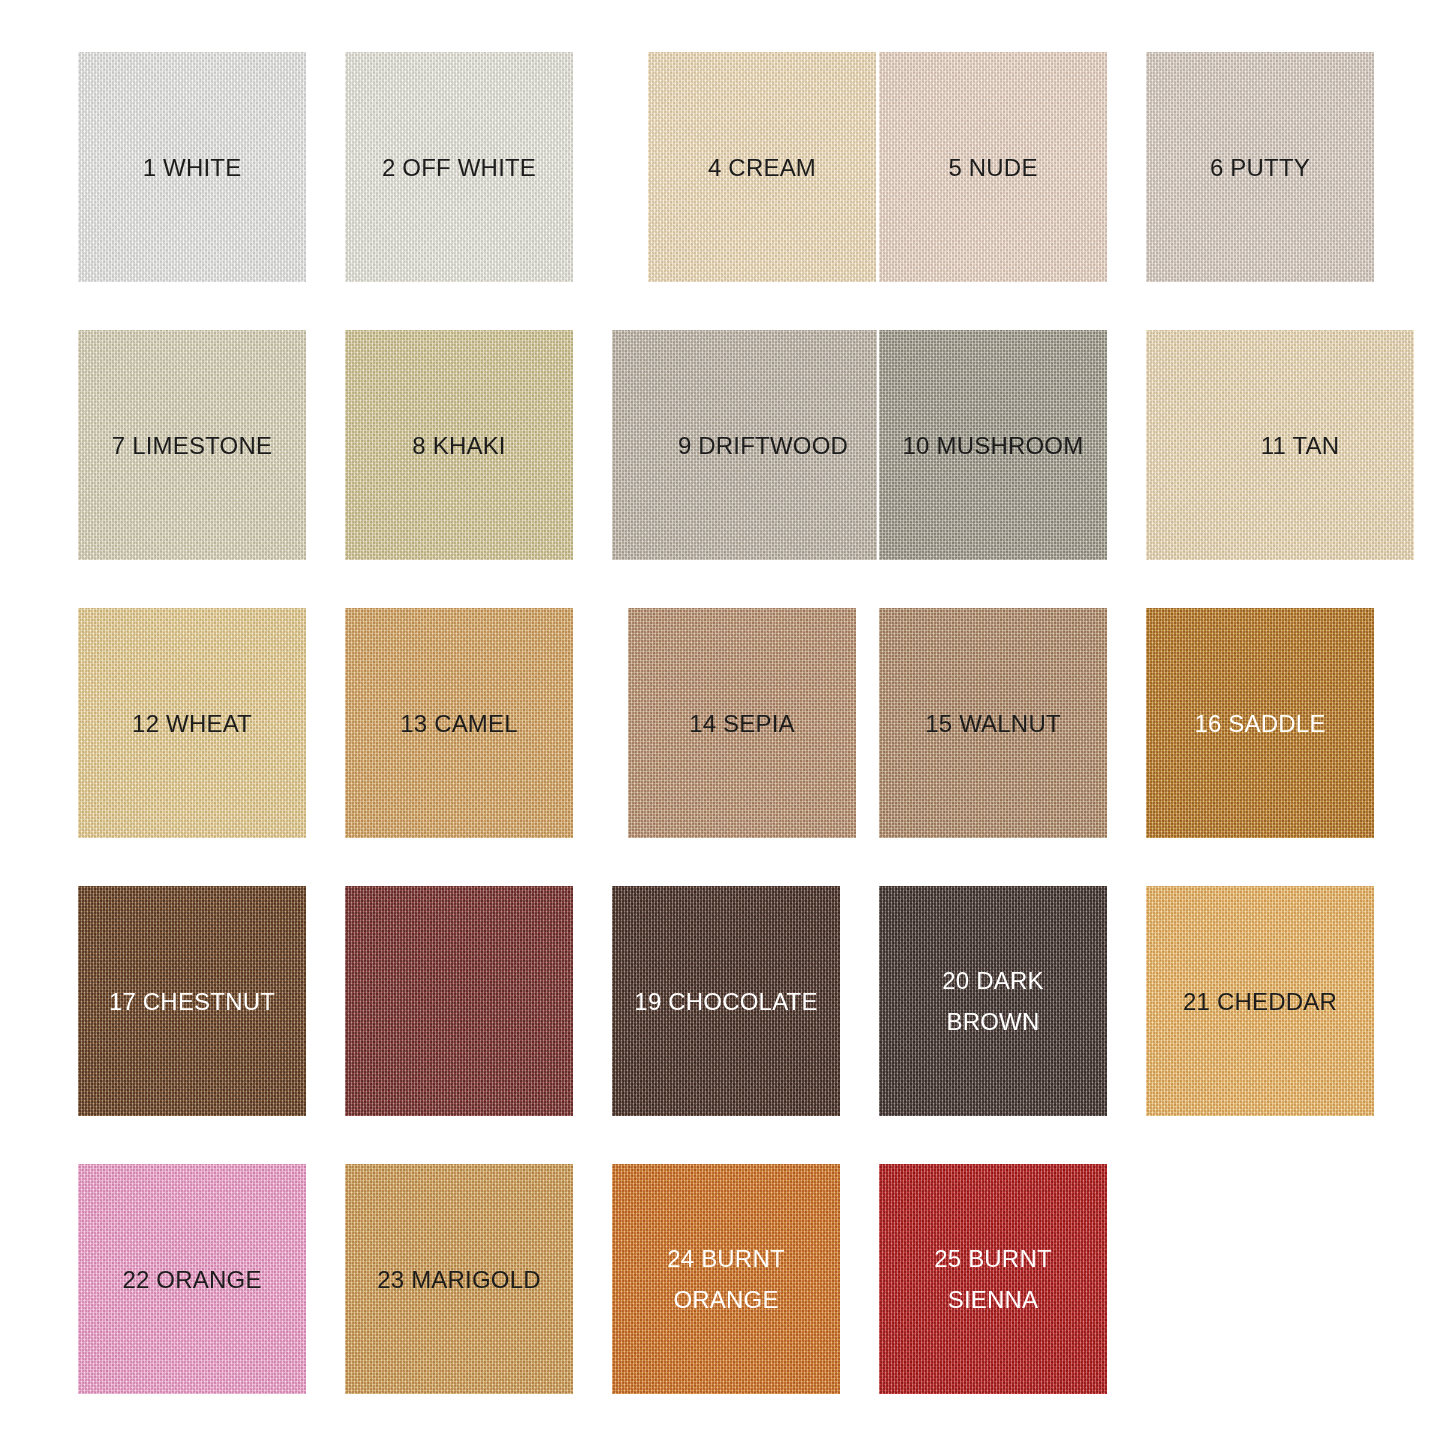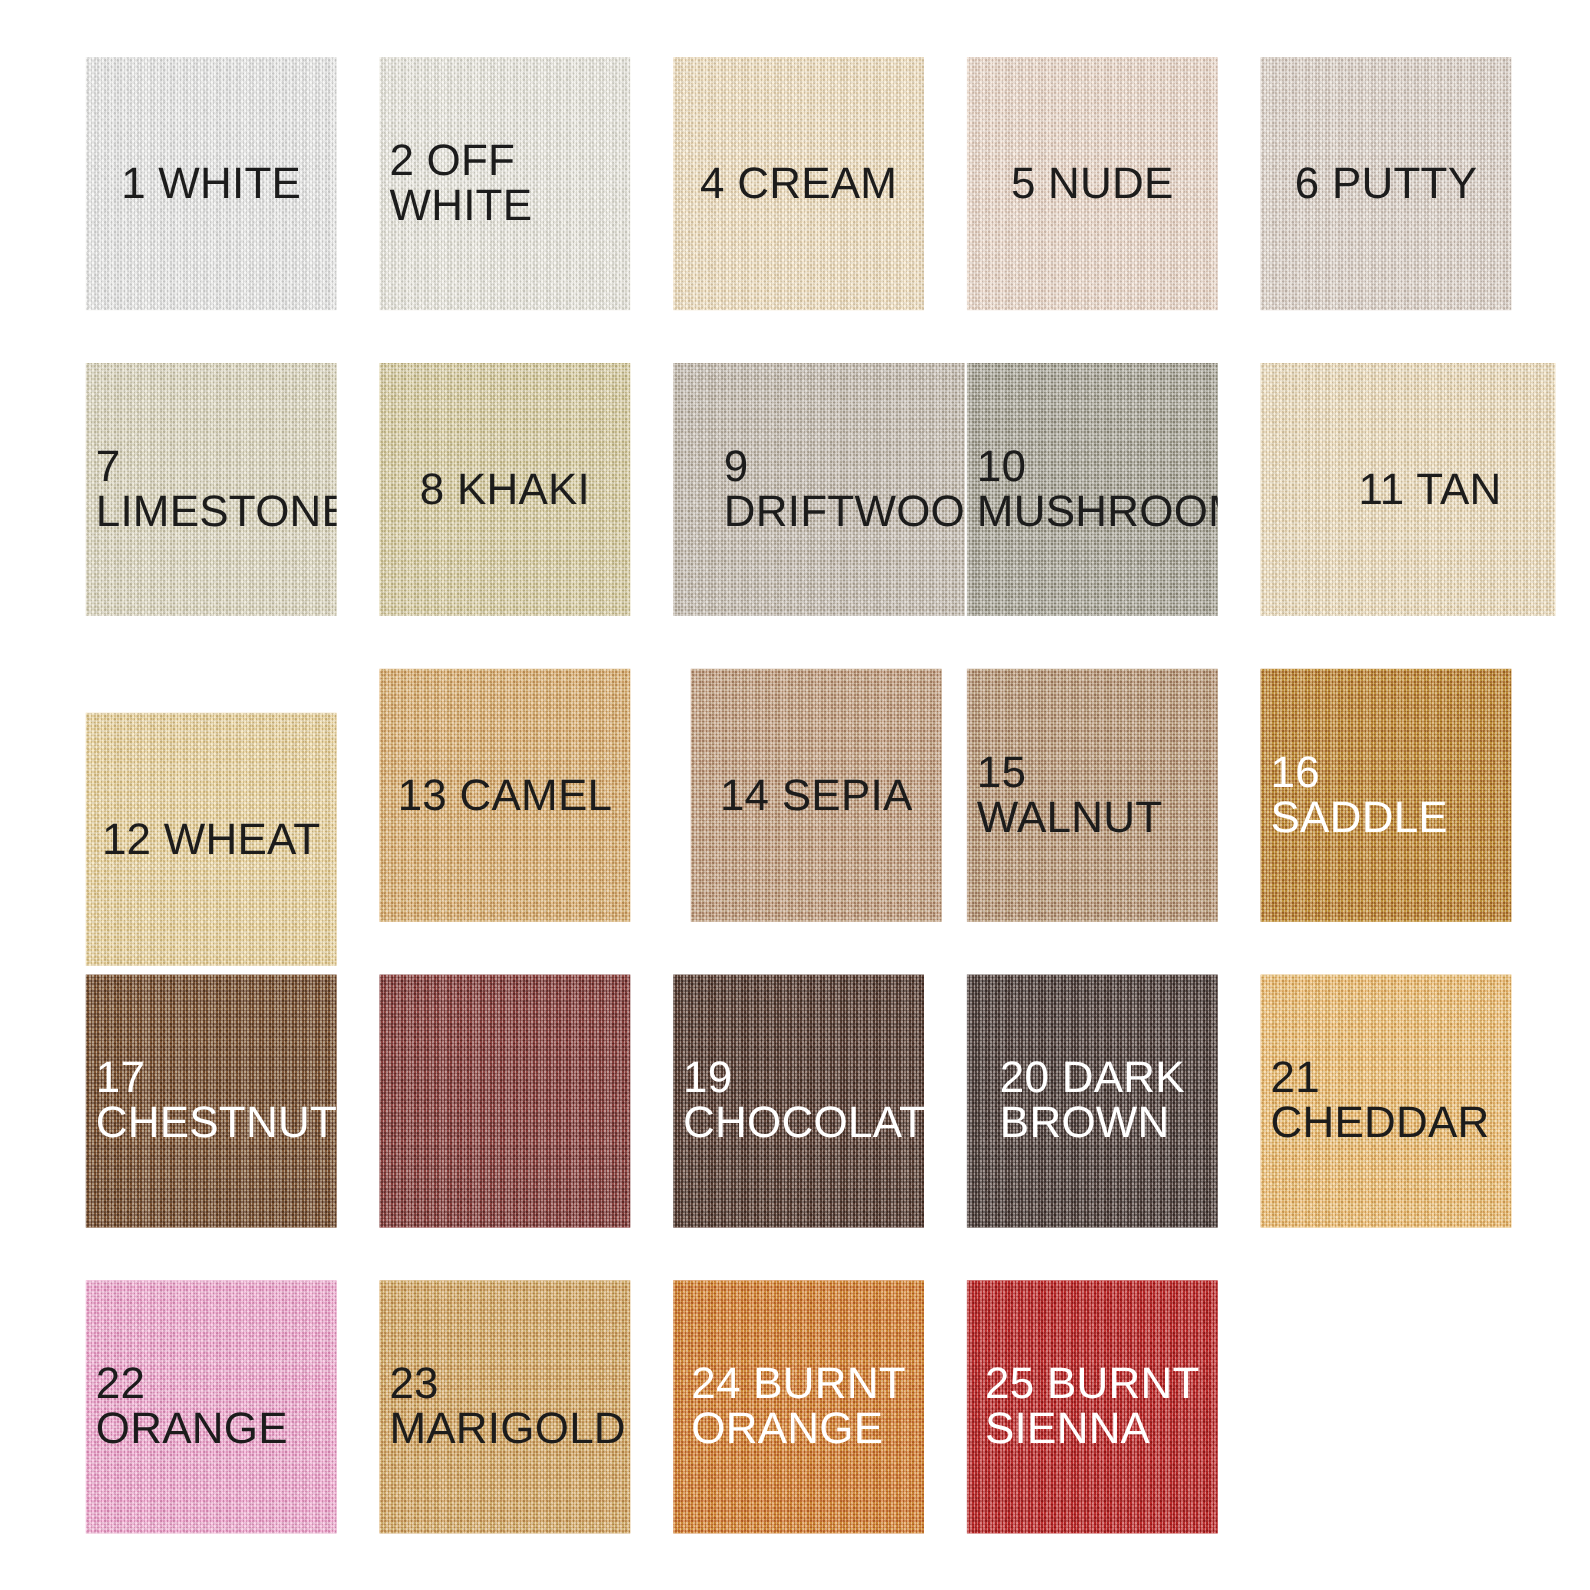--- a/index.html
+++ b/index.html
@@ -84,24 +84,24 @@
         rgba(0,0,0,0.04) 0px,
         rgba(0,0,0,0.04) 2px,
         rgba(255,255,255,0.045) 2px,
         rgba(255,255,255,0.045) 4px
       );
   }
 
   .swatch-label {
     position: relative;
     z-index: 3;
-    font-size: 40px;
+    font-size: 24px;
     line-height: 41px;
     letter-spacing: 0.2px;
-    text-align: left;
+    text-align: center;
     white-space: pre-line;
     max-width: 210px;
   }
   .label-dark  { color: #1c1c1c; }
   .label-light { color: #ffffff; }
 </style>
 </head>
 <body>
 
 <div id="palette-grid" style="background: rgb(255, 255, 255);">
@@ -110,21 +110,21 @@
       <div class="weave-b"></div>
       <div class="weave-c"></div>
       <div class="swatch-label label-dark">1 WHITE</div>
     </div>
     <div class="swatch" style="background: rgb(243, 241, 230);">
       <div class="weave-a"></div>
       <div class="weave-b"></div>
       <div class="weave-c"></div>
       <div class="swatch-label label-dark">2 OFF WHITE</div>
     </div>
-    <div class="swatch" style="background: rgb(251, 231, 196);">
+    <div class="swatch" style="background: rgb(251, 231, 196); margin-left: 36px;">
       <div class="weave-a"></div>
       <div class="weave-b"></div>
       <div class="weave-c"></div>
       <div class="swatch-label label-dark">4 CREAM</div>
     </div>
     <div class="swatch" style="background: rgb(245, 223, 207);">
       <div class="weave-a"></div>
       <div class="weave-b"></div>
       <div class="weave-c"></div>
       <div class="swatch-label label-dark">5 NUDE</div>
@@ -158,21 +158,21 @@
       <div class="weave-b"></div>
       <div class="weave-c"></div>
       <div class="swatch-label label-dark">10 MUSHROOM</div>
     </div>
     <div class="swatch" style="background: rgb(246, 227, 190); padding-left: 40px;">
       <div class="weave-a"></div>
       <div class="weave-b"></div>
       <div class="weave-c"></div>
       <div class="swatch-label label-dark">11 TAN</div>
     </div>
-    <div class="swatch" style="background: rgb(242, 216, 155); margin-top: 40px;">
+    <div class="swatch" style="background: rgb(242, 216, 155);">
       <div class="weave-a"></div>
       <div class="weave-b"></div>
       <div class="weave-c"></div>
       <div class="swatch-label label-dark">12 WHEAT</div>
     </div>
     <div class="swatch" style="background: rgb(224, 174, 106);">
       <div class="weave-a"></div>
       <div class="weave-b"></div>
       <div class="weave-c"></div>
       <div class="swatch-label label-dark">13 CAMEL</div>

